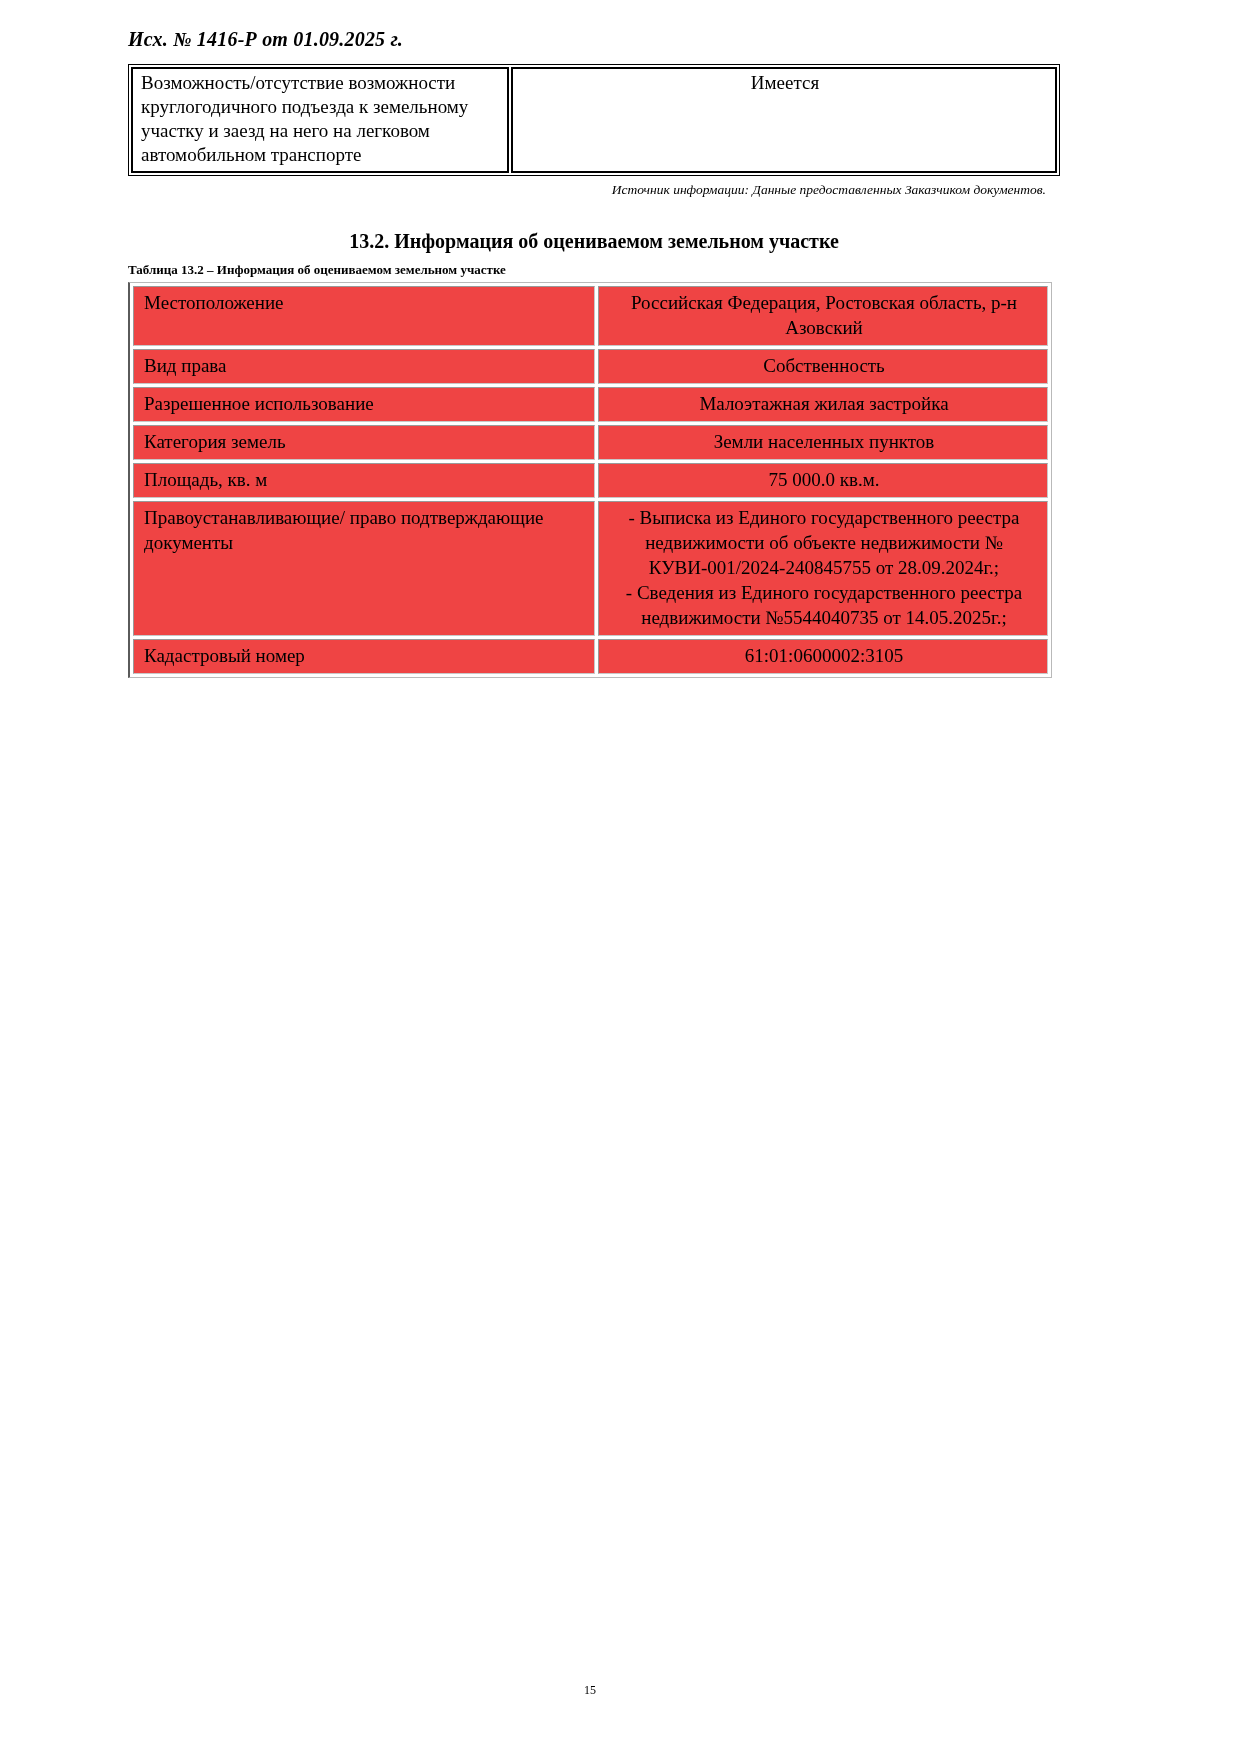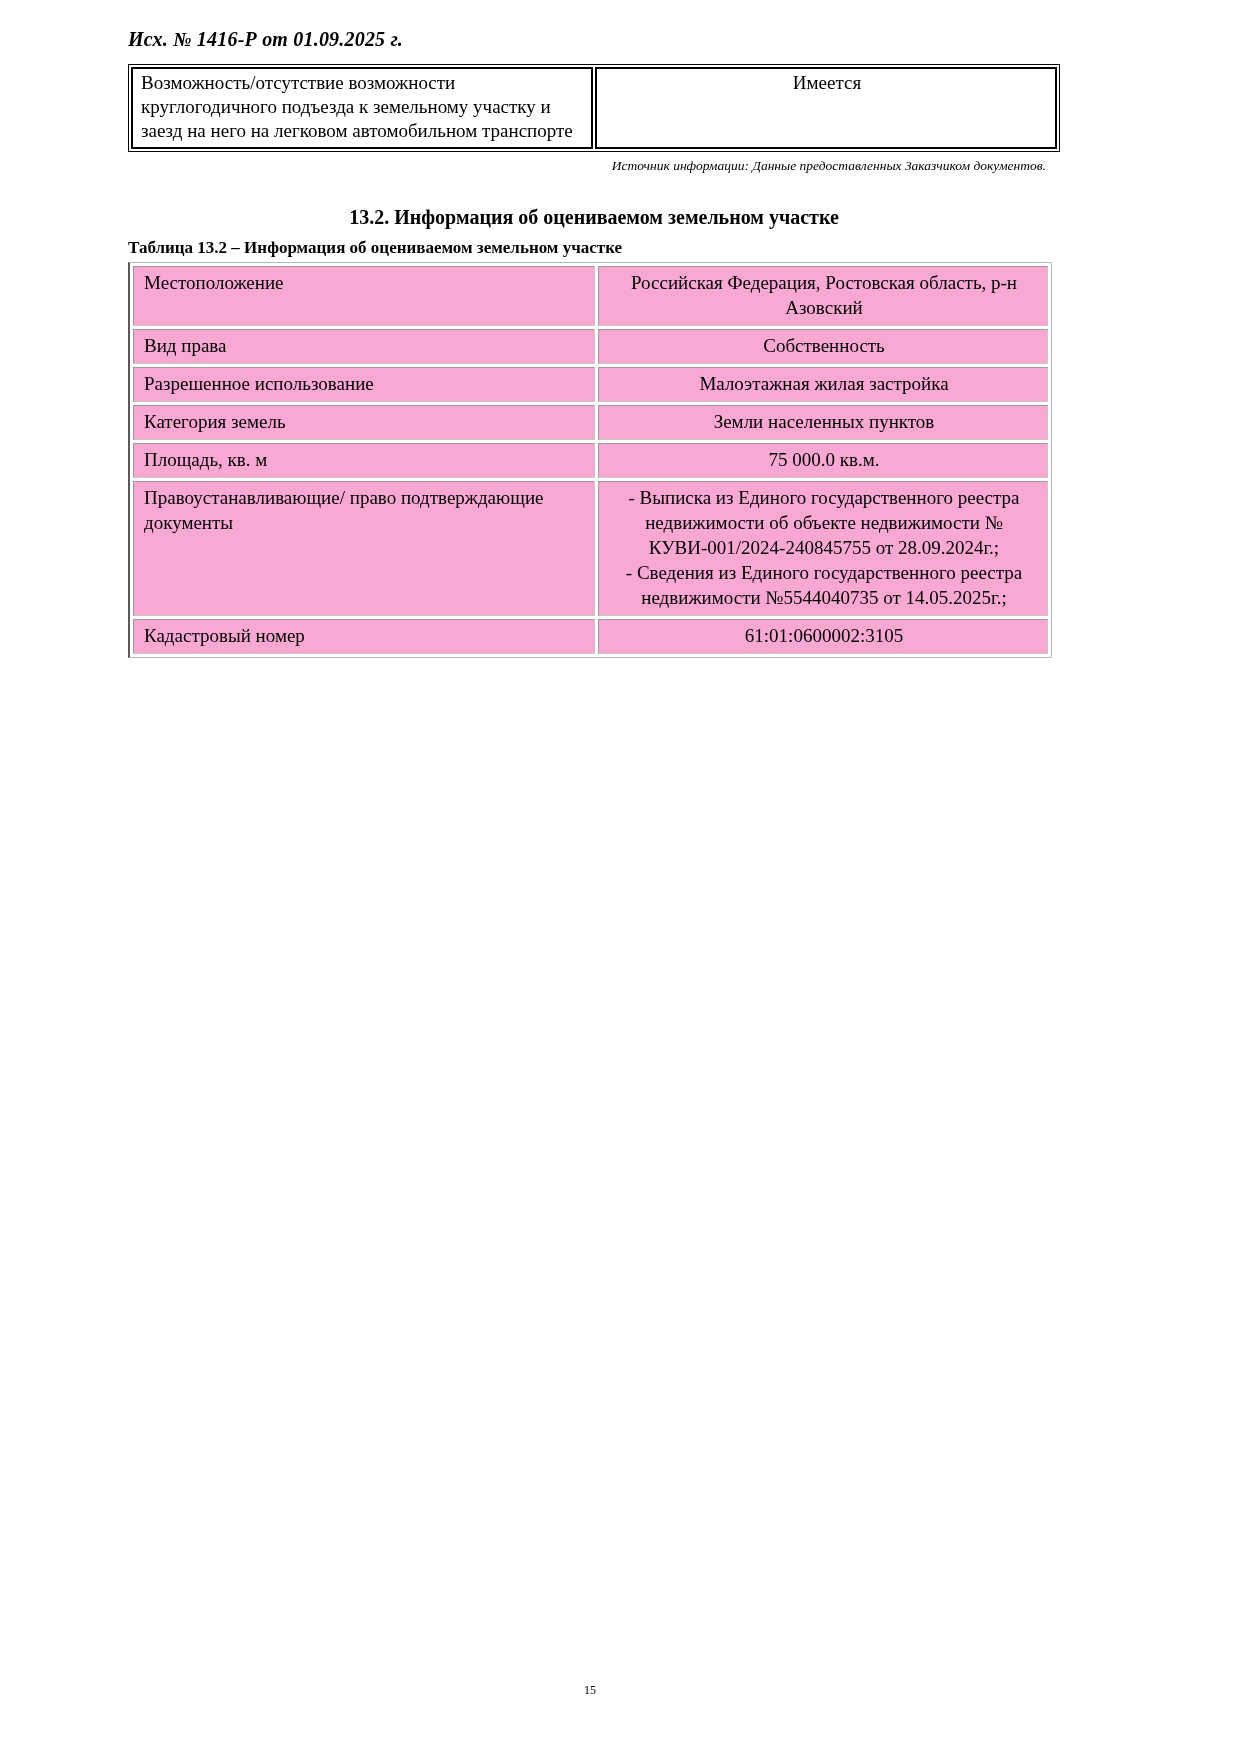--- a/index.html
+++ b/index.html
@@ -38,59 +38,59 @@
     border: 1px solid #000;
     table-layout: fixed;
   }
   table.top-table td {
     border: 2px solid #000;
     vertical-align: top;
     font-size: 19px;
     line-height: 24px;
     padding: 2px 6px 4px 8px;
   }
-  table.top-table td.c-label { width: 462px; text-align: left; margin-left: 40px; }
+  table.top-table td.c-label { width: 378px; text-align: left; margin-left: 40px; }
   table.top-table td.c-value { text-align: center; }
 
   .source-note {
     margin-top: 6px;
     text-align: right;
     font-size: 13.5px;
     font-style: italic;
     padding-right: 14px;
   }
 
   .section-title {
     margin-top: 32px;
     text-align: center;
     font-size: 20px;
     font-weight: bold;
   }
 
   .table-caption {
     margin-top: 9px;
-    font-size: 17px;
+    font-size: 13px;
     font-weight: bold;
   }
 
   
   table.info-table {
     margin-top: 4px;
     width: 924px;
     border-collapse: separate;
     border-spacing: 3px;
     border: 1px solid #b9b9b9;
     border-left: 2px solid #5a5a5a;
     table-layout: fixed;
   }
   table.info-table td {
     border: 1px solid #9a9a9a;
     border-bottom-color: #c8c8c8;
     border-right-color: #c8c8c8;
-    background: #f9a8d4;
+    background: #ef4444;
     font-size: 19px;
     line-height: 25px;
     padding: 3px 8px 5px 10px;
   }
   table.info-table td.c-label {
     width: 462px;
     text-align: left;
     vertical-align: top;
   }
   table.info-table td.c-value {

